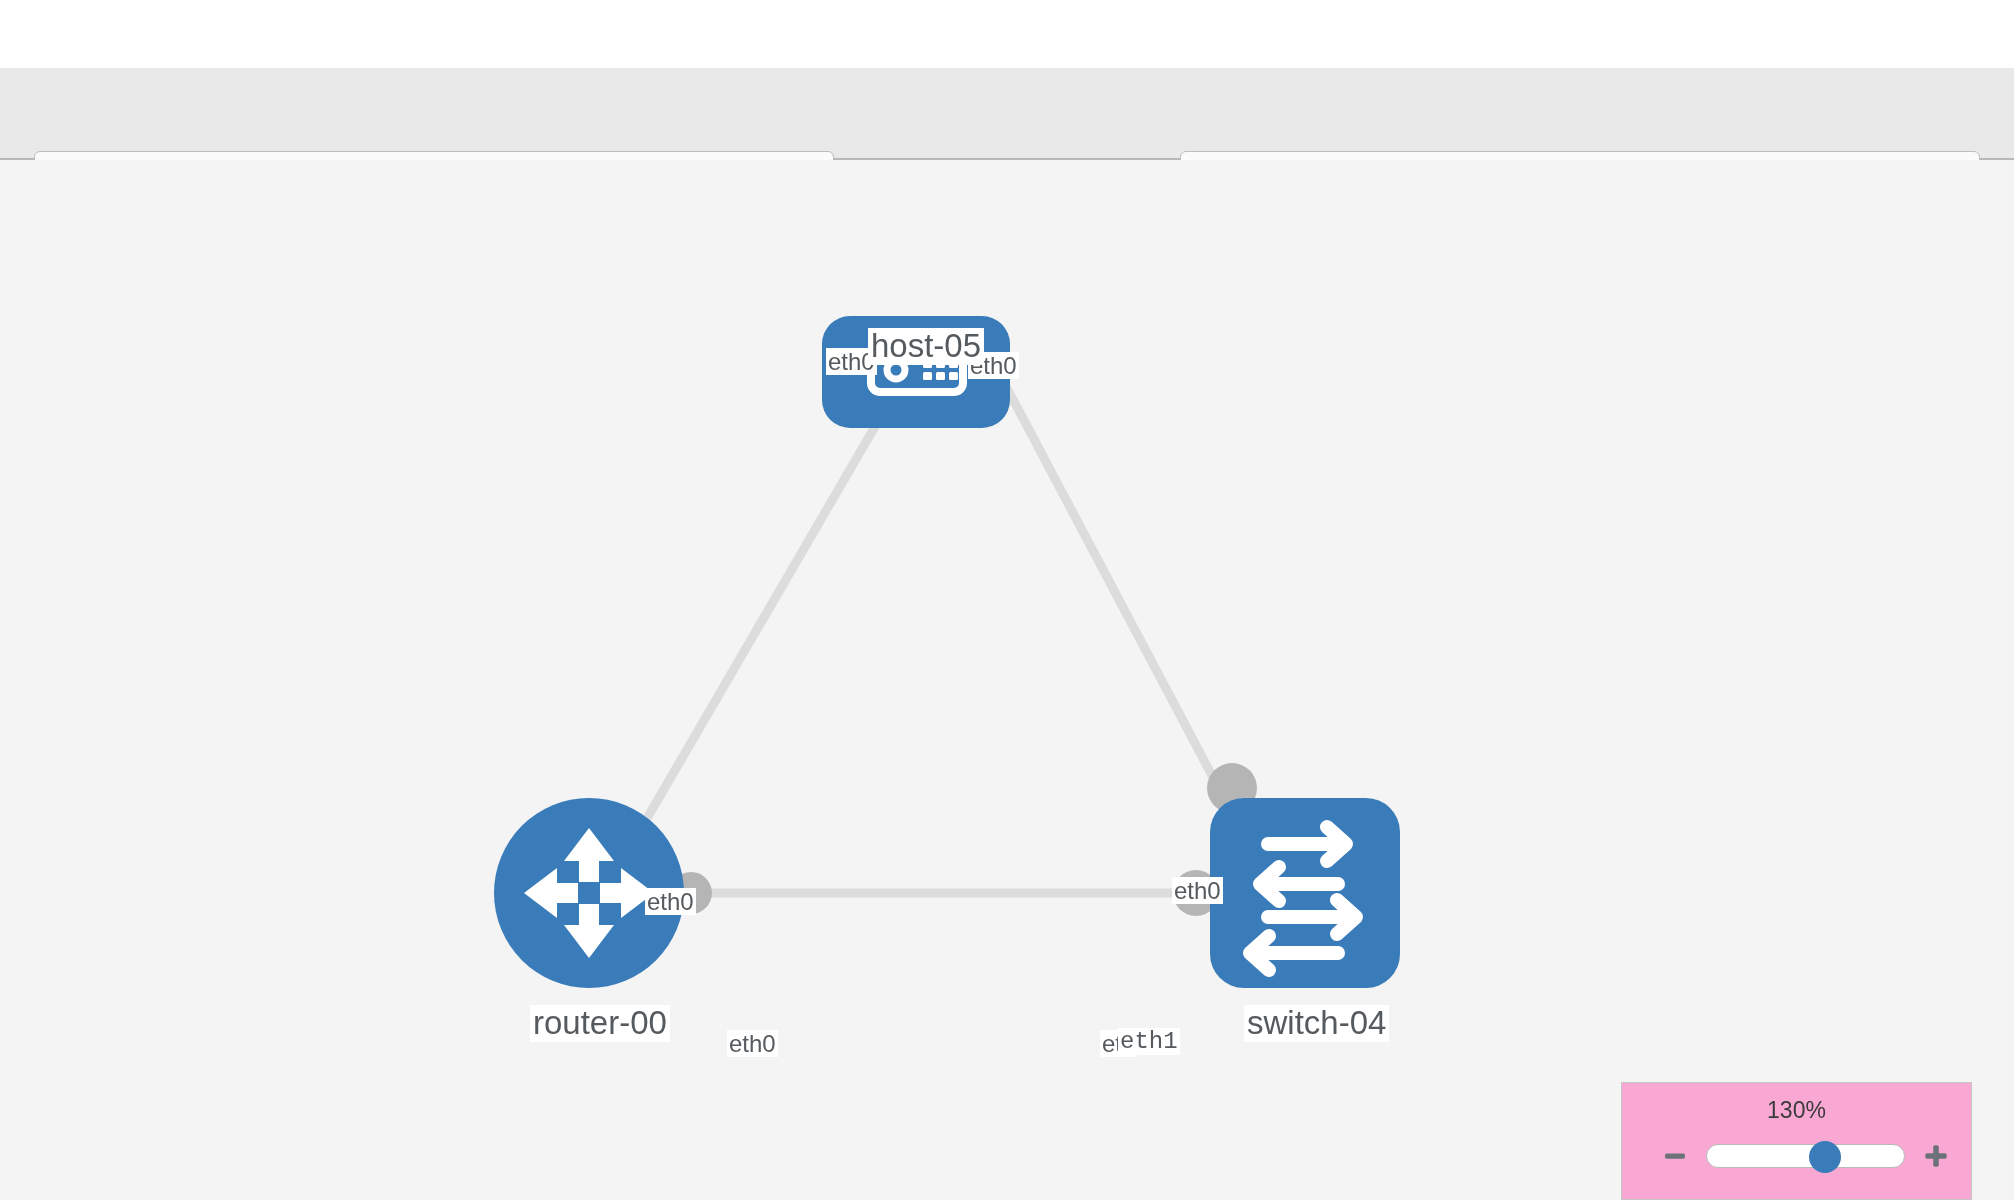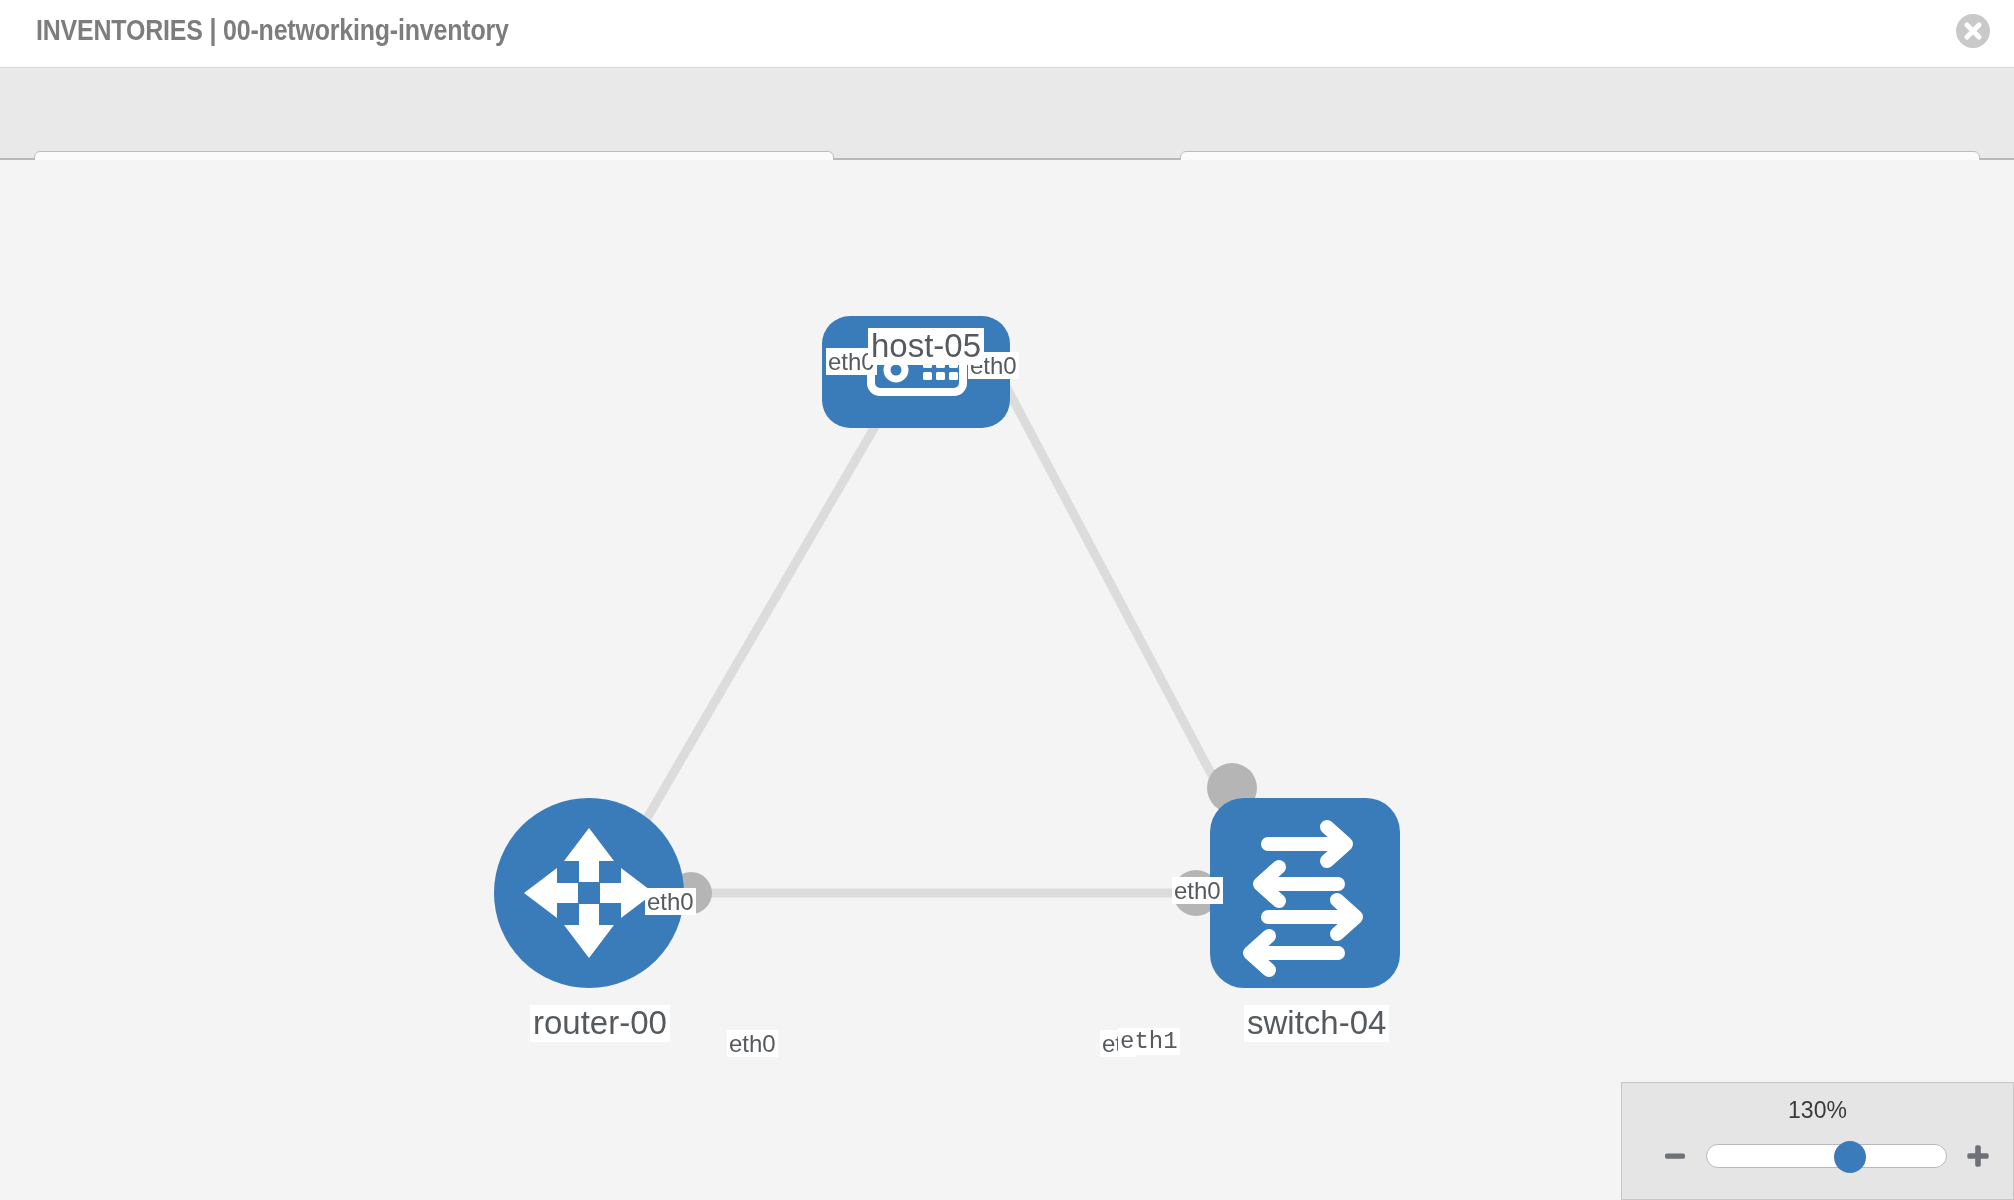--- a/index.html
+++ b/index.html
@@ -78,22 +78,22 @@
   
   .nlabel {
     position:absolute; background:#ffffff; color:#555a5e;
     white-space:nowrap; line-height:1.05;
   }
   .node-name { font-size:33px; padding:1px 3px; }
   .port-name { font-size:24px; padding:1px 2px; }
 
   
   .zoom-panel {
-    position:absolute; left:1621px; top:1082px; width:393px; height:118px;
-    background:#e5e5e5; border:1px solid #c6c6c6;
+    position:absolute; left:1621px; top:1082px; width:351px; height:118px;
+    background:#f9a8d4; border:1px solid #c6c6c6;
   }
   .zoom-value {
     position:absolute; left:0; right:0; top:14px; text-align:center;
     font-size:23px; color:#3a3a3a;
   }
   .zoom-row {
     position:absolute; left:0; right:0; top:52px; height:42px;
     display:flex; align-items:center;
   }
   .zoom-minus, .zoom-plus {
@@ -111,28 +111,20 @@
   .zoom-thumb {
     position:absolute; top:-4px; width:32px; height:32px; border-radius:50%;
     background:#3a7cba; cursor:grab;
   }
 </style>
 </head>
 <body>
 
 <div class="app">
 
-  <div class="header">
-    <div class="page-title">INVENTORIES | 00-networking-inventory</div>
-    <div class="close-btn">
-      <svg width="34" height="34" viewBox="0 0 34 34">
-        <path d="M11 11 L23 23 M23 11 L11 23" stroke="#ffffff" stroke-width="5" stroke-linecap="round"></path>
-      </svg>
-    </div>
-  </div>
 
   <div class="toolbar">
 
     <div class="actions-select">
       <div class="label">ACTIONS</div>
       <div class="caret"></div>
     </div>
 
     <div class="tool-icon tool-wrench">
       <svg width="46" height="46" viewBox="0 0 24 24">

